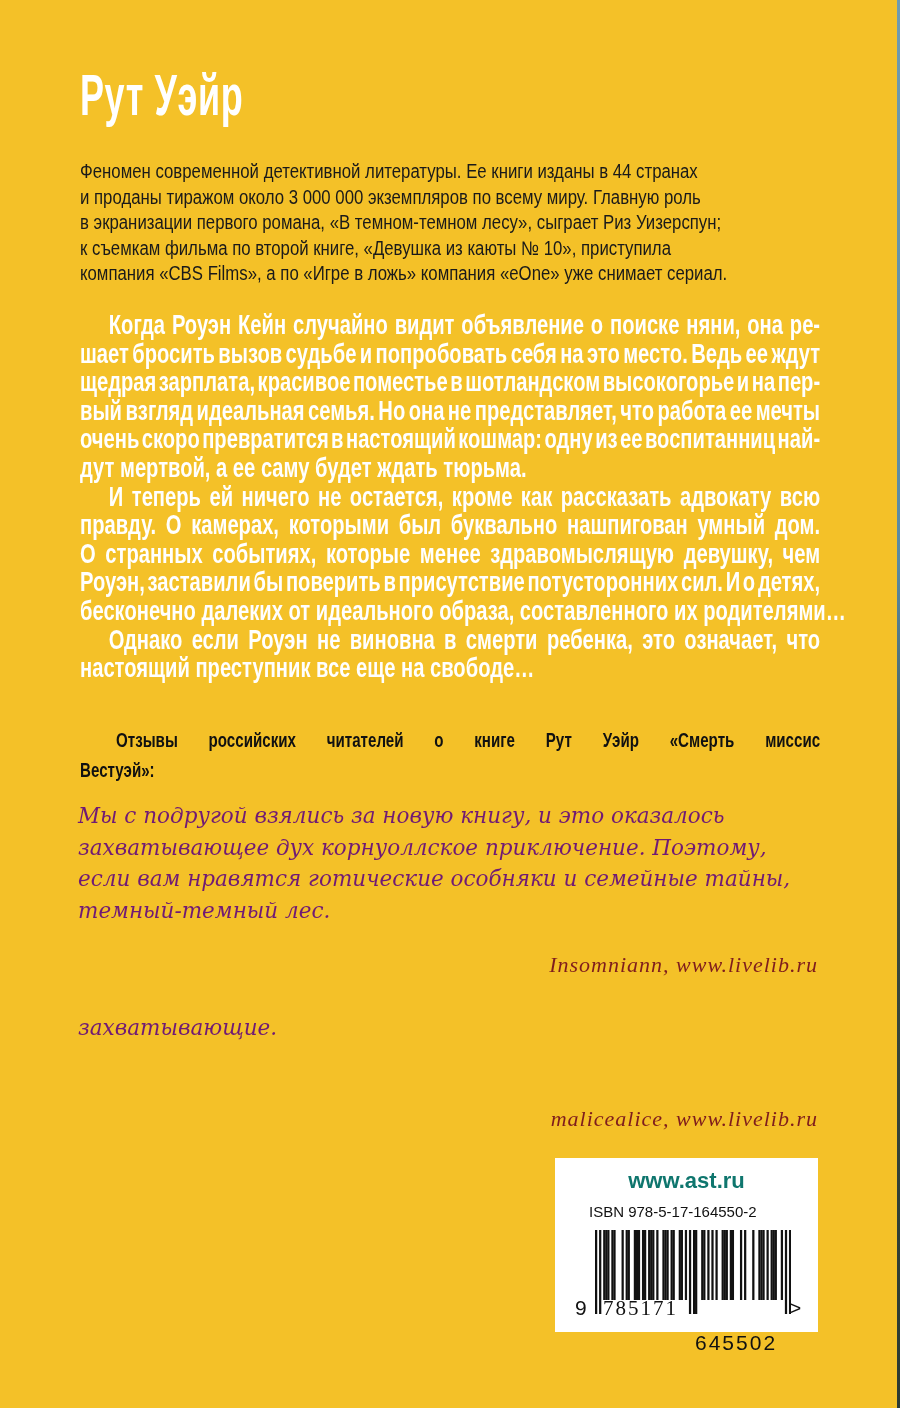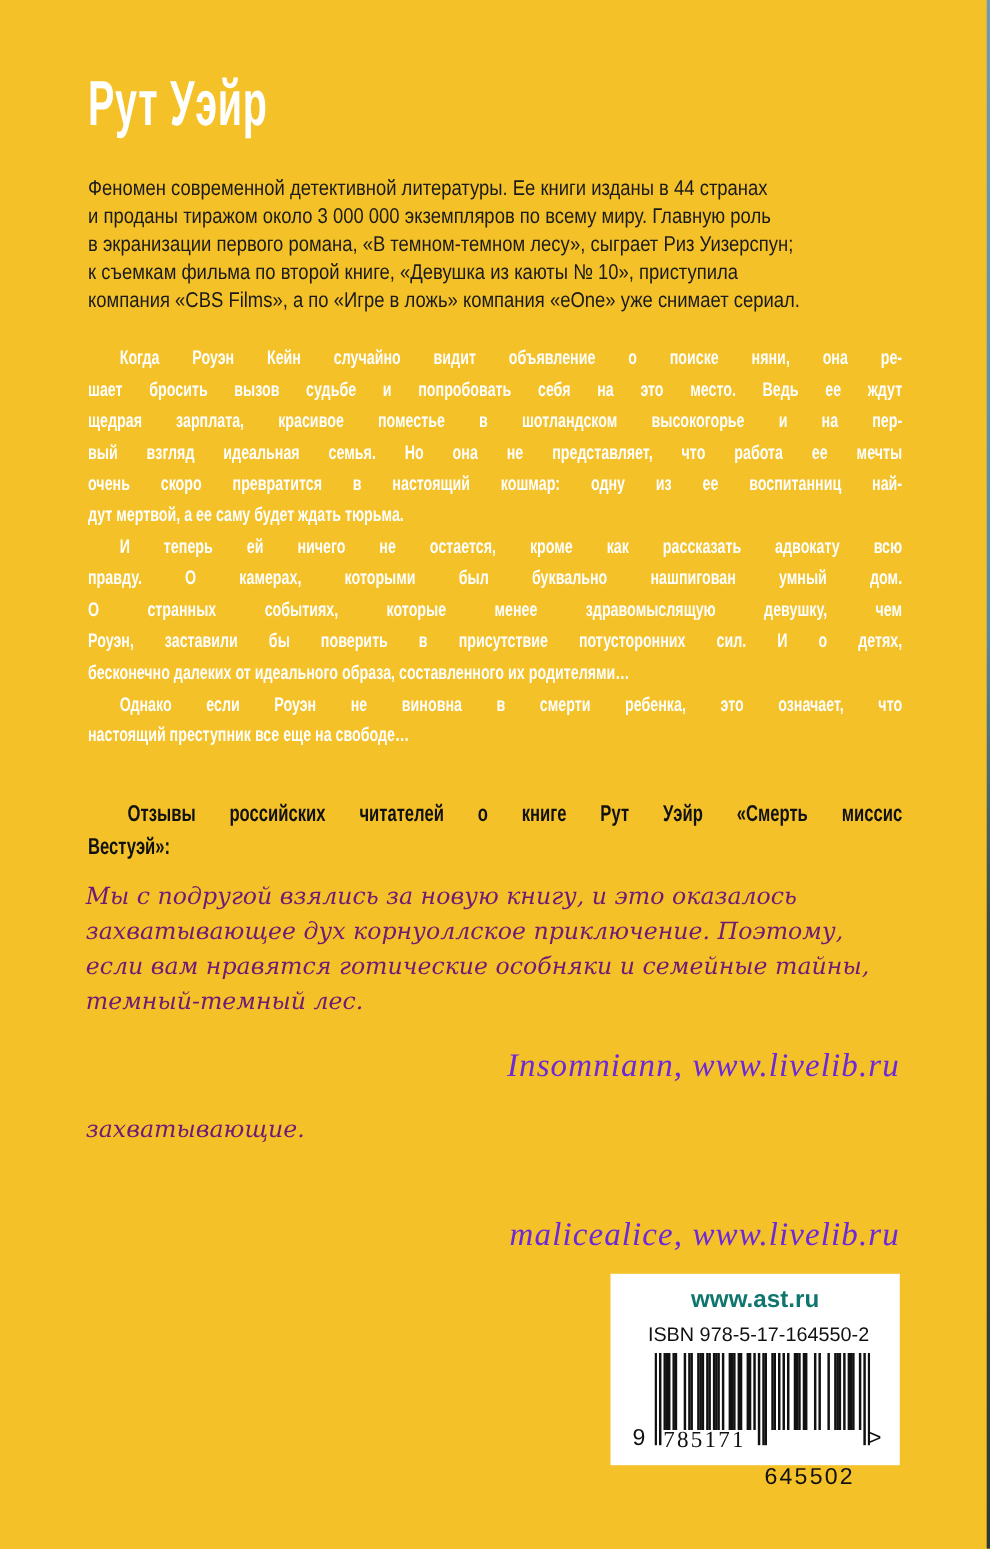--- a/index.html
+++ b/index.html
@@ -23,21 +23,21 @@
     }
     .bio {
       position: absolute; left: 80px; top: 159px; width: 760px;
       color: #1a1a1a; font-size: 19.5px; line-height: 25.6px;
       transform: scaleX(0.86); transform-origin: left top;
       width: 880px;
     }
     .bio div { white-space: nowrap; }
     .synopsis {
       position: absolute; left: 80px; top: 311px; width: 740px;
-      color: #ffffff; font-weight: bold; font-size: 18px; line-height: 28.6px;
+      color: #ffffff; font-weight: bold; font-size: 28px; line-height: 28.6px;
     }
     .synopsis .line { display: flex; justify-content: space-between; white-space: nowrap; }
     .synopsis .line.last { justify-content: flex-start; }
     .synopsis .line.indent { padding-left: 40px; }
     .synopsis .inner {
       transform: scaleX(0.72); transform-origin: left top; width: 1028px;
     }
     .reviews-heading {
       position: absolute; left: 80px; top: 725px;
       color: #111; font-weight: bold; font-size: 21px; line-height: 30px;
@@ -49,34 +49,34 @@
       position: absolute; left: 78px;
       font-family: "DejaVu Serif", serif; font-style: italic;
       color: #701a75; font-size: 21.5px; line-height: 31.5px;
     }
     .review .text div { white-space: nowrap; }
     .review-1 { top: 800px; }
     .review-2 { top: 1012px; }
     .attribution {
       position: absolute; right: 82px;
       font-family: "Liberation Serif", serif; font-style: italic;
-      color: #6d28d9; font-size: 30px; letter-spacing: 1px;
+      color: #7f1d1d; font-size: 22px; letter-spacing: 1px;
     }
     .attr-1 { top: 952px; }
     .attr-2 { top: 1106px; }
     .barcode-box {
       position: absolute; left: 555px; top: 1158px; width: 263px; height: 174px;
       background: #ffffff;
     }
     .site {
       position: absolute; left: 0; right: 0; top: 10px; text-align: center;
       font-weight: bold; font-size: 22px; color: #0f766e;
     }
     .isbn {
-      position: absolute; left: 34px; top: 45px; font-size: 18px; color: #111;
+      position: absolute; left: 34px; top: 45px; font-size: 15px; color: #111;
     }
     .bars {
       position: absolute; left: 40px; top: 72px; width: 196px; height: 84px;
     }
     .digits {
       position: absolute; left: 20px; top: 138px; font-size: 21px; color: #111;
       width: 230px; white-space: nowrap;
     }
     .digits .d-first { position: absolute; left: 0; }
     .digits .d-left { position: absolute; left: 28px; letter-spacing: 2px; font-family: Liberation Serif, serif; }

